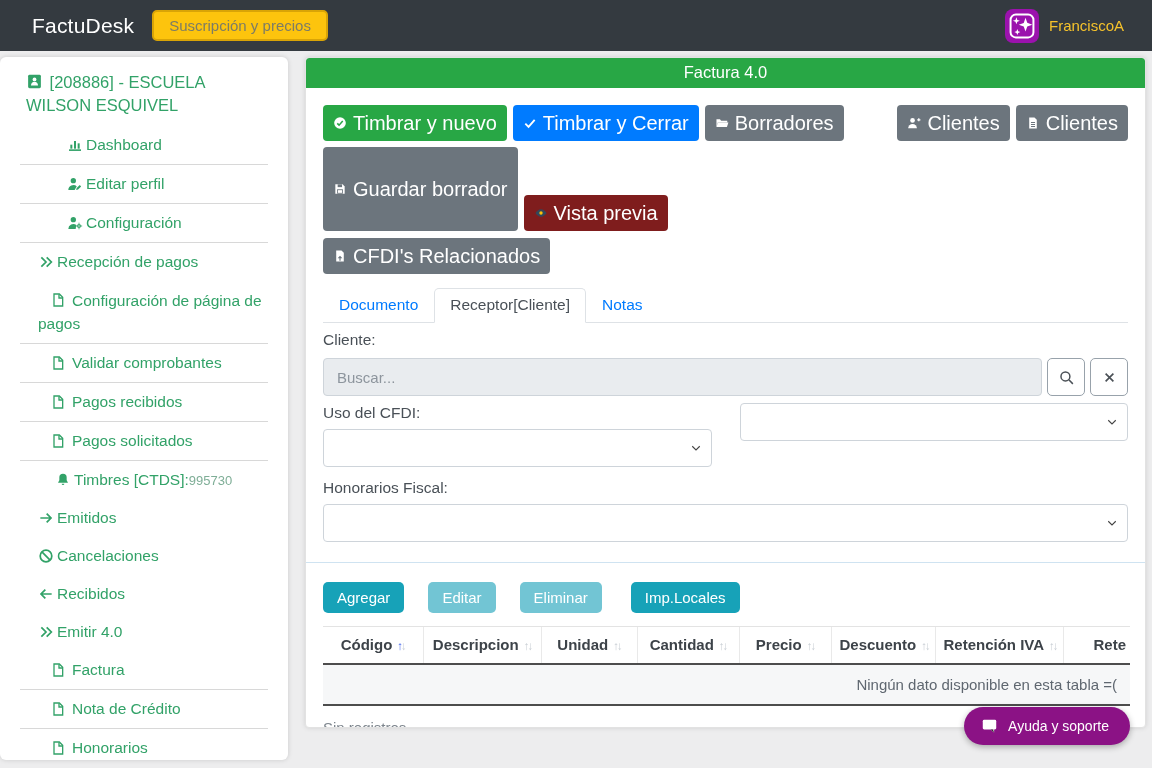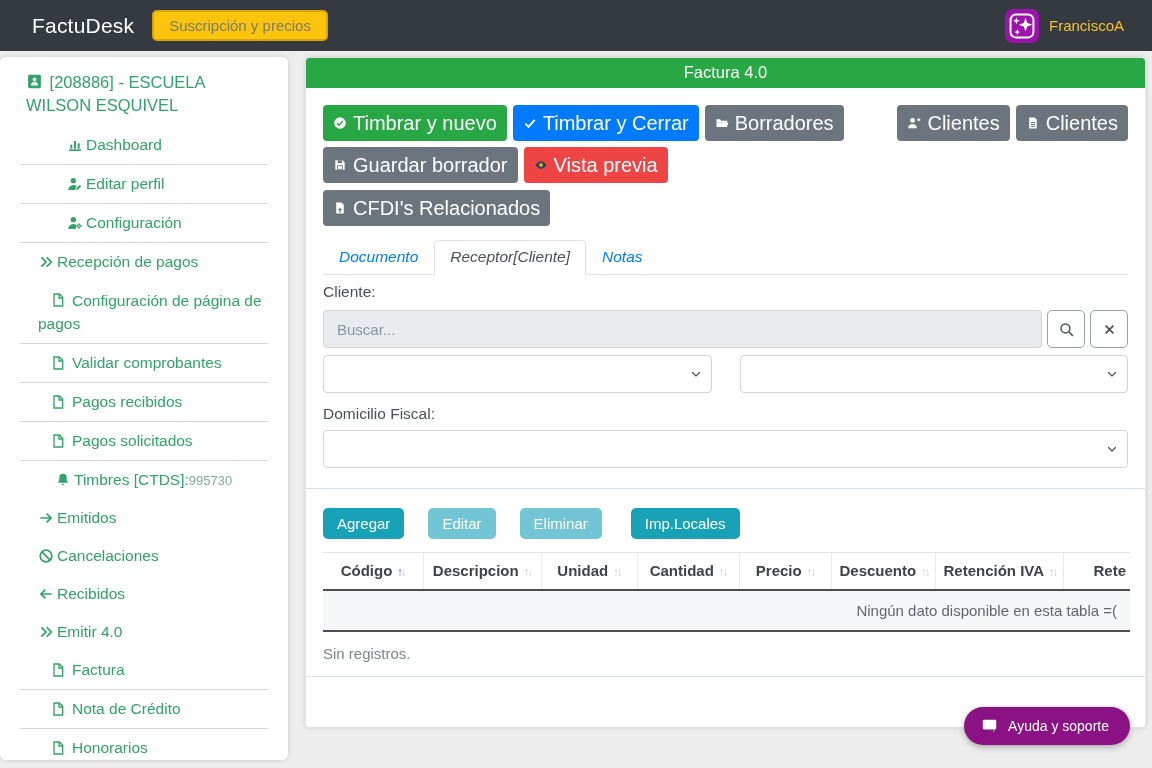--- a/index.html
+++ b/index.html
@@ -49,27 +49,27 @@
   .btnrow { display:flex; align-items:flex-start; }
   .btngroup { display:flex; gap:6px; flex-wrap:wrap; }
   .btnright { margin-left:auto; display:flex; gap:6px; }
   .btn { display:inline-flex; align-items:center; gap:6px; border:none; border-radius:4px;
          color:#fff; font-size:20px; padding:5px 10px; cursor:pointer; font-family:inherit;
          line-height:1.3; }
   .btn svg { width:14px; height:14px; }
   .btn-green { background:#28a745; }
   .btn-blue { background:#007bff; }
   .btn-gray { background:#6c757d; }
-  .btn-yellow { background:#ef4444; }
+  .btn-yellow { background:#7f1d1d;margin-top:48px; }
   .row2 { margin-top:7px; }
 
   
   .tabs { display:flex; margin-top:14px; border-bottom:1px solid #dee2e6; }
   .tab { font-size:15.5px; padding:7px 15px 8px; cursor:pointer; color:#007bff;
-         border:1px solid transparent; border-bottom:none; margin-bottom:-1px;font-style:italic; }
+         border:1px solid transparent; border-bottom:none; margin-bottom:-1px; }
   .tab.active { color:#495057; background:#fff; border-color:#dee2e6;
                 border-radius:5px 5px 0 0; border-bottom:1px solid #fff; cursor:default; }
 
   .lbl { color:#495057; font-size:15.5px; margin-top:8px; }
 
   .searchrow { display:flex; margin-top:9px; gap:5px; }
   .search-input { flex:1; height:38px; background:#e9ecef; border:1px solid #ced4da;
                   border-radius:4px; padding:0 13px; font-size:15px; color:#495057;
                   font-family:inherit; }
   .search-input::placeholder { color:#8d959d; }
@@ -378,38 +378,39 @@
           </button>
           <button class="sq-btn">
             <svg viewBox="0 0 24 24">
                 <path d="M6.5 6.5l11 11M17.5 6.5l-11 11" stroke="#4a5056" stroke-width="2.3"></path>
               </svg>
           </button>
         </div>
 
         <div class="two-col">
           <div>
+            <div class="lbl">Uso del CFDI:</div>
             <div class="select-wrap">
               <select></select>
               <svg viewBox="0 0 24 24">
                   <path d="M4.5 8.5l7.5 7.5 7.5-7.5" fill="none" stroke="#444" stroke-width="2.2"></path>
                 </svg>
             </div>
           </div>
           <div>
             <div class="select-wrap">
               <select></select>
               <svg viewBox="0 0 24 24">
                   <path d="M4.5 8.5l7.5 7.5 7.5-7.5" fill="none" stroke="#444" stroke-width="2.2"></path>
                 </svg>
             </div>
           </div>
         </div>
 
-        <div class="lbl" style="margin-top:12px;">Domicilio Fiscal:</div>
+        <div class="lbl" style="margin-top:12px;">Honorarios Fiscal:</div>
         <div class="select-wrap">
           <select></select>
           <svg viewBox="0 0 24 24">
               <path d="M4.5 8.5l7.5 7.5 7.5-7.5" fill="none" stroke="#444" stroke-width="2.2"></path>
             </svg>
         </div>
 
         <hr class="hr-blue">
 
         <div class="tealrow">

